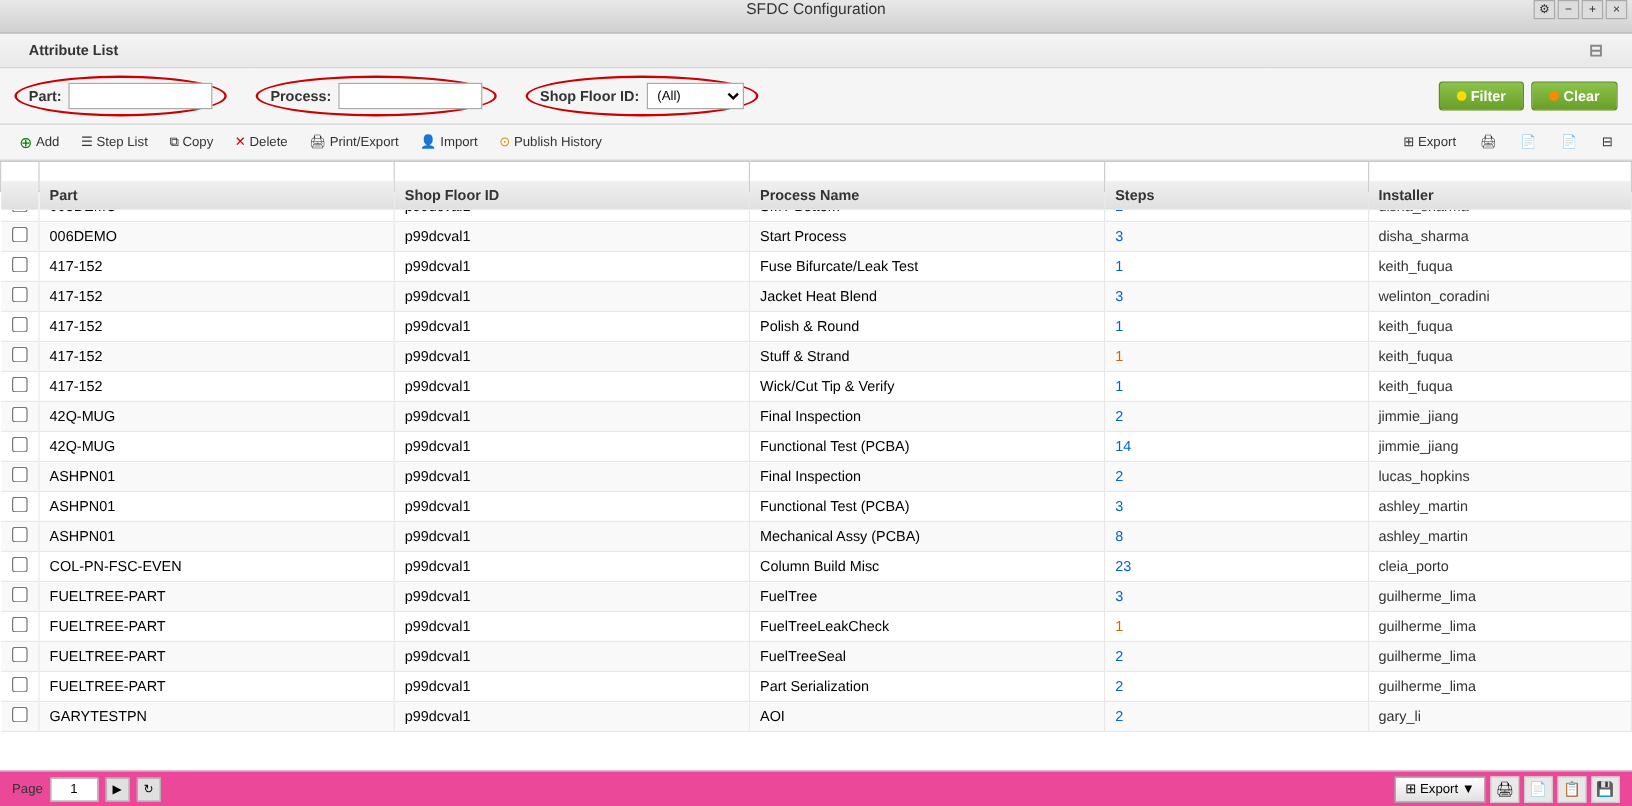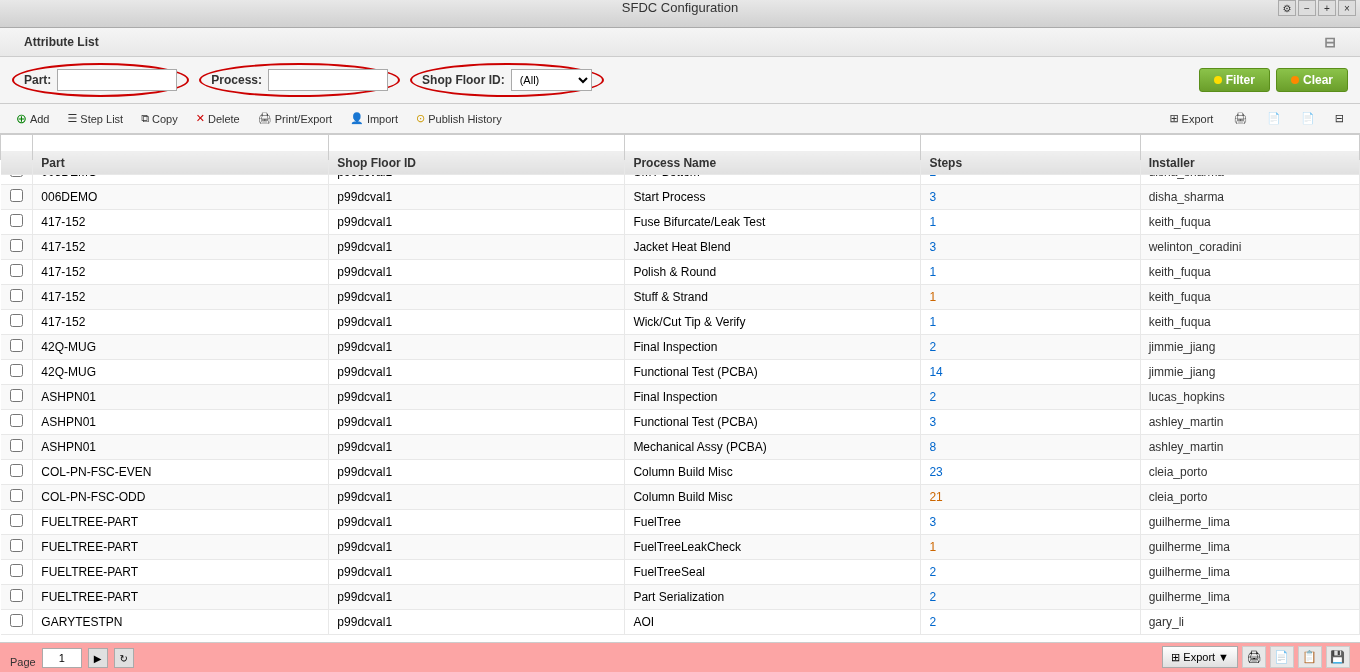--- a/index.html
+++ b/index.html
@@ -36,21 +36,21 @@
       justify-content: flex-start;
     }
     .panel-header-icon { margin-left: auto; color: #888; font-size: 14px; }
 
     .filter-bar {
       background: #f5f5f5;
       border-bottom: 1px solid #ccc;
       padding: 6px 12px;
       display: flex;
       align-items: center;
-      gap: 10px;
+      gap: 24px;
       flex-wrap: wrap;
     }
     .filter-label { font-size: 12px; color: #333; font-weight: bold; }
     .filter-circle {
       border: 2px solid #cc0000;
       border-radius: 50%;
       padding: 4px 10px;
       display: flex;
       align-items: center;
       gap: 6px;
@@ -113,25 +113,25 @@
     .col-installer { width: 200px; }
 
     .link-blue { color: #000000; cursor: pointer; }
     .num-blue { color: #0066cc; }
     .num-orange { color: #cc6600; }
 
     .checkbox-cell { text-align: center; }
     .row-checkbox { width: 13px; height: 13px; cursor: pointer; }
 
     .footer-bar {
-      background: #fca5a5;
+      background: #ec4899;
       border-top: 1px solid #ccc;
       padding: 4px 10px;
       display: flex;
-      align-items: flex-end;
+      align-items: center;
       gap: 6px;
       height: 30px;
     }
     .footer-label { font-size: 11px; color: #333; }
     .footer-input { width: 40px; height: 20px; border: 1px solid #aaa; font-size: 11px; padding: 2px 4px; text-align: center; }
     .footer-nav-btn {
       width: 20px; height: 20px; background: #e0e0e0; border: 1px solid #aaa;
       cursor: pointer; display: flex; align-items: center; justify-content: center; font-size: 10px;
     }
     .footer-right { margin-left: auto; display: flex; align-items: center; gap: 4px; }
@@ -527,40 +527,20 @@
       </td>
       <td>
         <span>cleia_porto</span>
       </td>
     </tr>
           <tr>
       <td class="checkbox-cell">
         <input type="checkbox" class="row-checkbox" style="">
       </td>
       <td>
-        <span class="link-blue">COL-PN-FSC-ODD</span>
-      </td>
-      <td>
-        <span class="link-blue">p99dcval1</span>
-      </td>
-      <td>
-        <span class="link-blue">Column Build Misc</span>
-      </td>
-      <td>
-        <span class="num-orange">21</span>
-      </td>
-      <td>
-        <span>cleia_porto</span>
-      </td>
-    </tr>
-          <tr>
-      <td class="checkbox-cell">
-        <input type="checkbox" class="row-checkbox" style="">
-      </td>
-      <td>
         <span class="link-blue">FUELTREE-PART</span>
       </td>
       <td>
         <span class="link-blue">p99dcval1</span>
       </td>
       <td>
         <span class="link-blue">FuelTree</span>
       </td>
       <td>
         <span class="num-blue">3</span>

